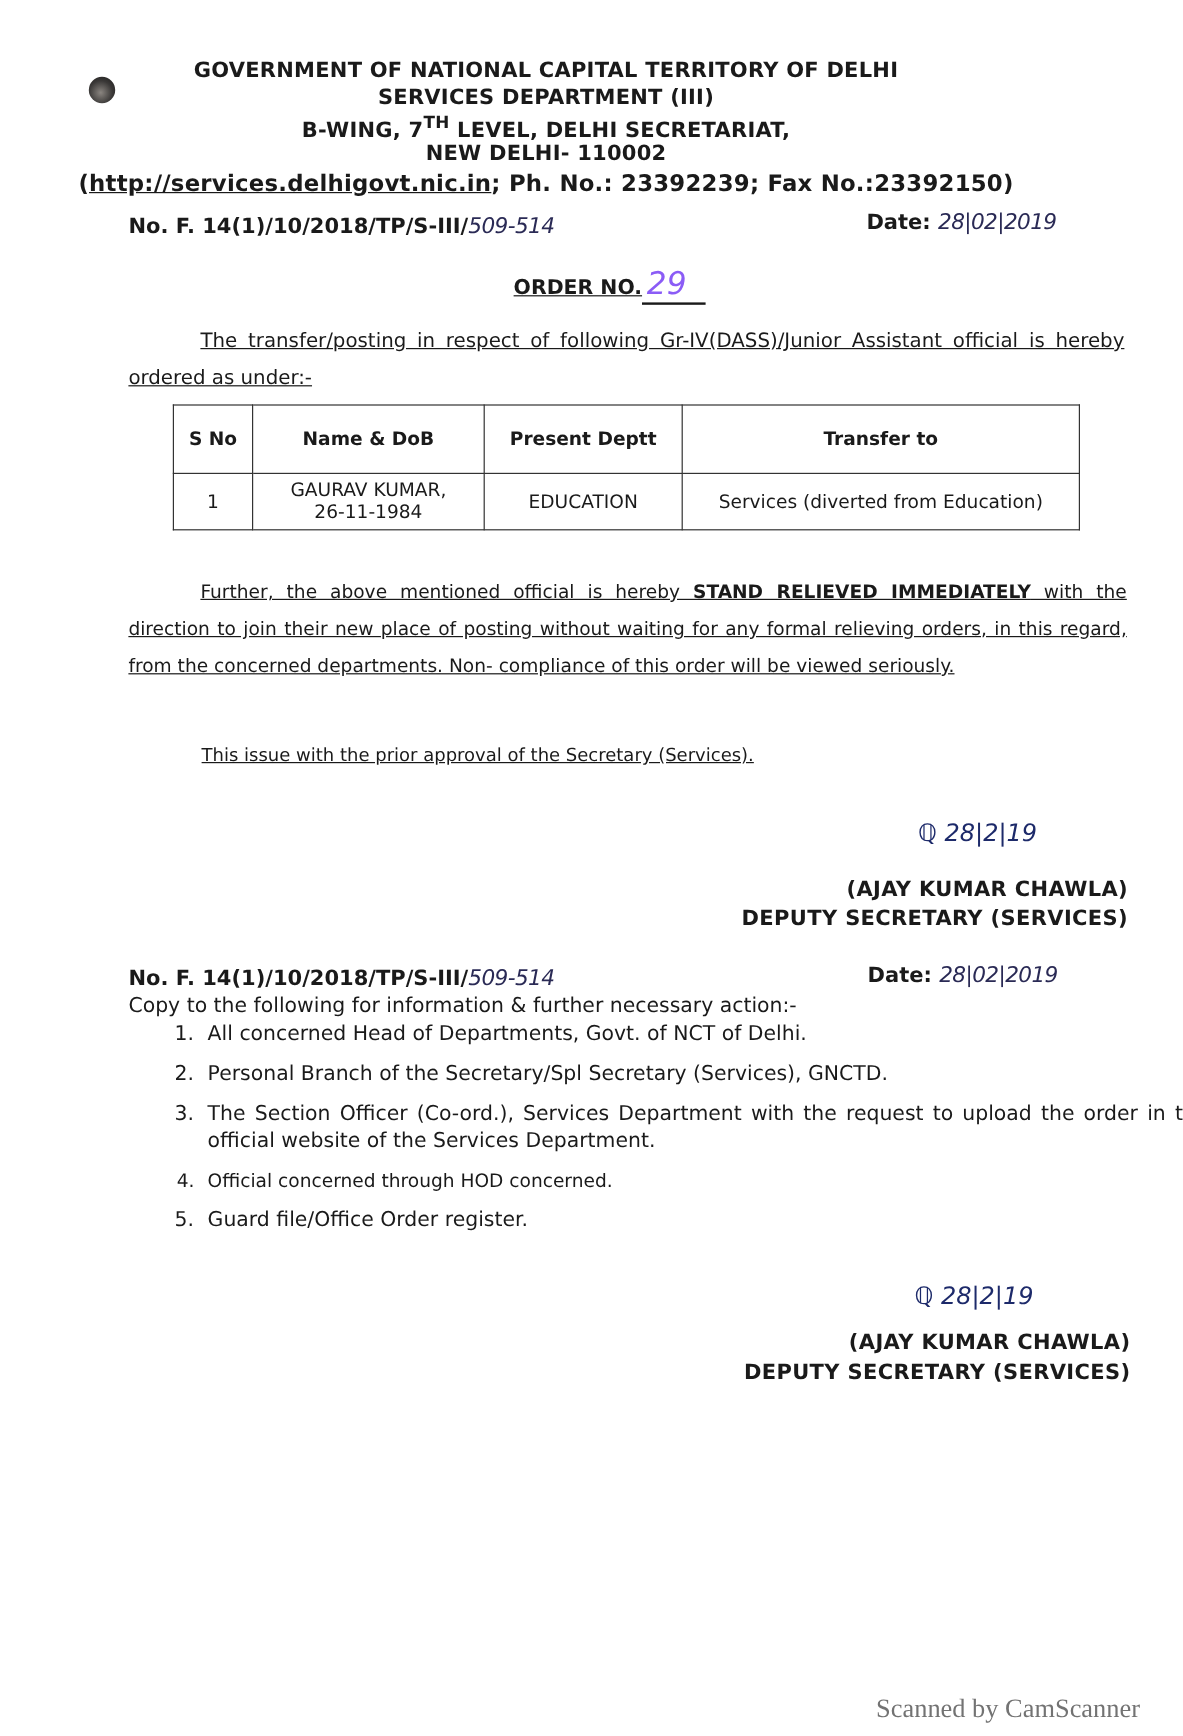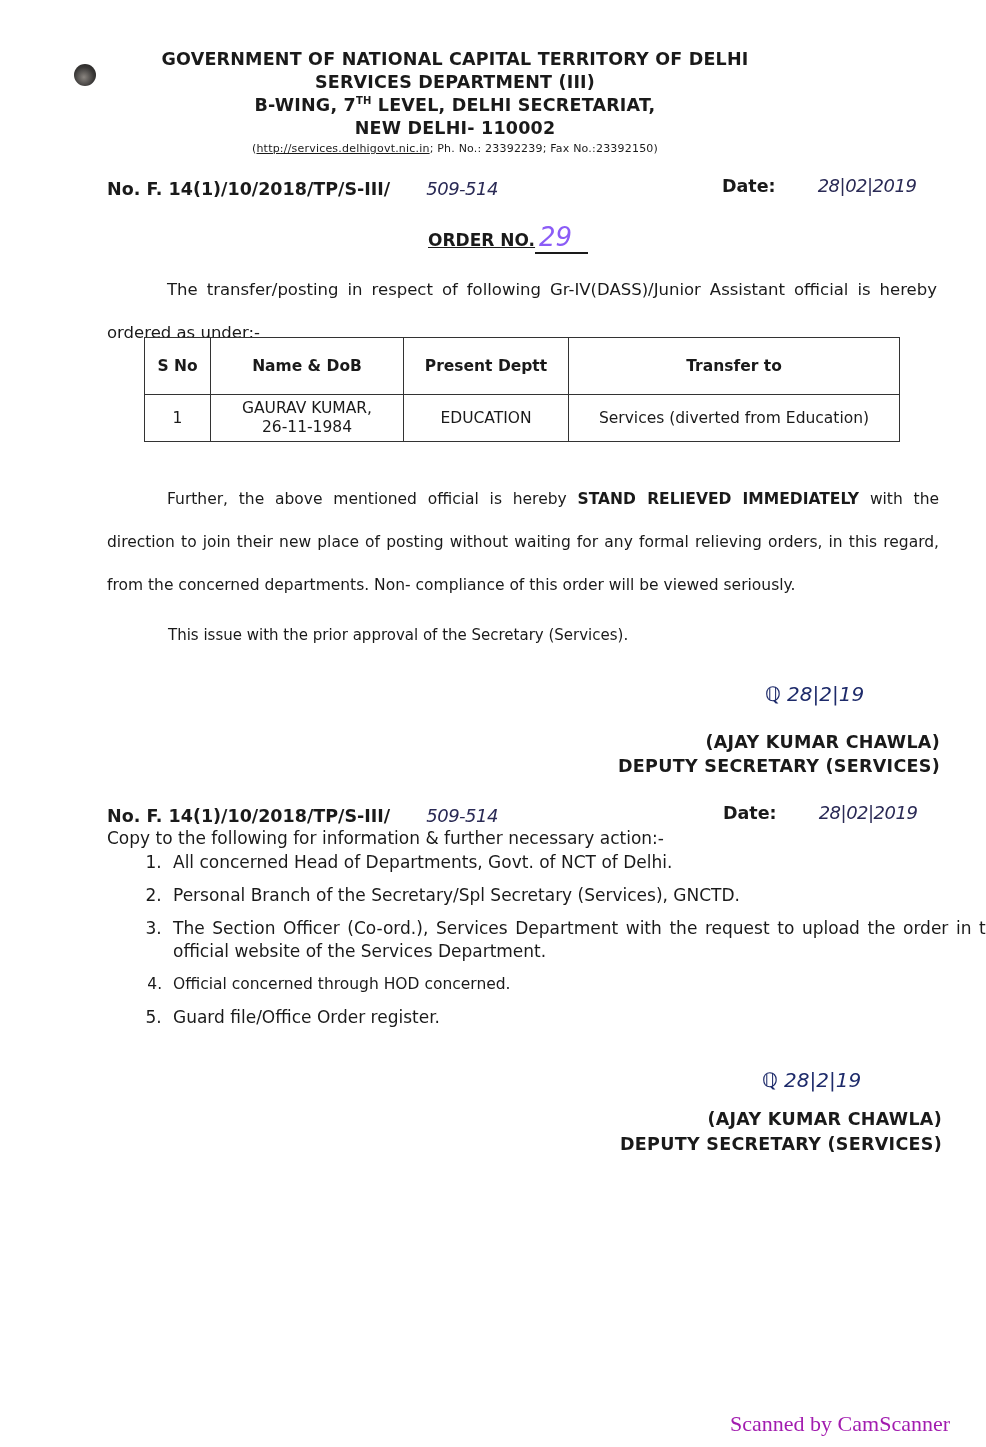--- a/index.html
+++ b/index.html
@@ -6,39 +6,39 @@
   body {
     width: 986px; height: 1447px; background: #ffffff; position: relative; overflow: hidden;
     font-family: "DejaVu Sans", sans-serif; color: #1a1a1a;
   }
   .abs { position: absolute; }
   .punch {
     left: 74px; top: 64px; width: 22px; height: 22px; border-radius: 50%;
     background: radial-gradient(circle at 45% 60%, #8a8580 0%, #3a3837 55%, #1b1a19 100%);
   }
   .hdr { left: 5px; width: 900px; text-align: center; font-weight: bold; font-size: 17.5px; letter-spacing: 0.2px; }
-  .hdr sup { font-size: 10px; vertical-align: 7px; margin-top: 12px; }
-  .hdr-contact { font-size: 11px; font-weight: normal; }
+  .hdr sup { font-size: 14px; vertical-align: 7px; margin-top: 12px; }
+  .hdr-contact { font-size: 19px; font-weight: bold; }
   .hdr-contact .url { text-decoration: underline; }
   .refline { font-weight: bold; font-size: 17.5px; }
-  .hand { font-family: "DejaVu Sans", sans-serif; font-weight: normal; font-style: italic; color: #2a2a55; font-size: 18px; letter-spacing: -0.5px; margin-left: 36px; }
+  .hand { font-family: "DejaVu Sans", sans-serif; font-weight: normal; font-style: italic; color: #2a2a55; font-size: 18px; letter-spacing: -0.5px; }
   .order-title { font-weight: bold; font-size: 17px; }
   .order-title .u { text-decoration: underline; }
   .order-num { font-size: 26px; color: #8b5cf6; font-style: italic; font-weight: normal; border-bottom: 2px solid #1a1a1a; padding: 0 16px 0 4px; }
-  .para { font-size: 16.5px; line-height: 43px; text-align: justify; }
+  .para { font-size: 16.5px; line-height: 31px; text-align: justify; text-decoration: underline; }
   table.order-table { border-collapse: collapse; font-size: 15.5px; }
   table.order-table td, table.order-table th { border: 1.5px solid #333; text-align: center; }
   table.order-table th { font-weight: bold; height: 54px; }
   table.order-table td { height: 44px; line-height: 19px; }
   .sign-name { font-weight: bold; font-size: 17.5px; text-align: right; letter-spacing: 0.3px; }
   .signature { font-style: italic; color: #1d2a6a; font-size: 20px; }
   ol.copy-list { margin: 0; padding-left: 60px; font-size: 17px; }
   ol.copy-list li { margin-bottom: 10px; line-height: 23px; text-align: justify; padding-left: 6px; }
   ol.copy-list li.small { font-size: 15.5px; }
-  .footer { font-family: "Liberation Serif", serif; font-size: 22px; color: #a21caf; }
+  .footer { font-family: "Liberation Serif", serif; font-size: 22px; color: #737373; }
 </style>
 </head>
 <body>
 
 <div class="abs punch"></div>
 
 <div class="abs hdr" style="top:49px;">GOVERNMENT OF NATIONAL CAPITAL TERRITORY OF DELHI</div>
 <div class="abs hdr" style="top:72px;">SERVICES DEPARTMENT (III)</div>
 <div class="abs hdr" style="top:95px;">
   <span>B-WING, 7</span><sup>TH</sup><span> LEVEL, DELHI SECRETARIAT,</span>

